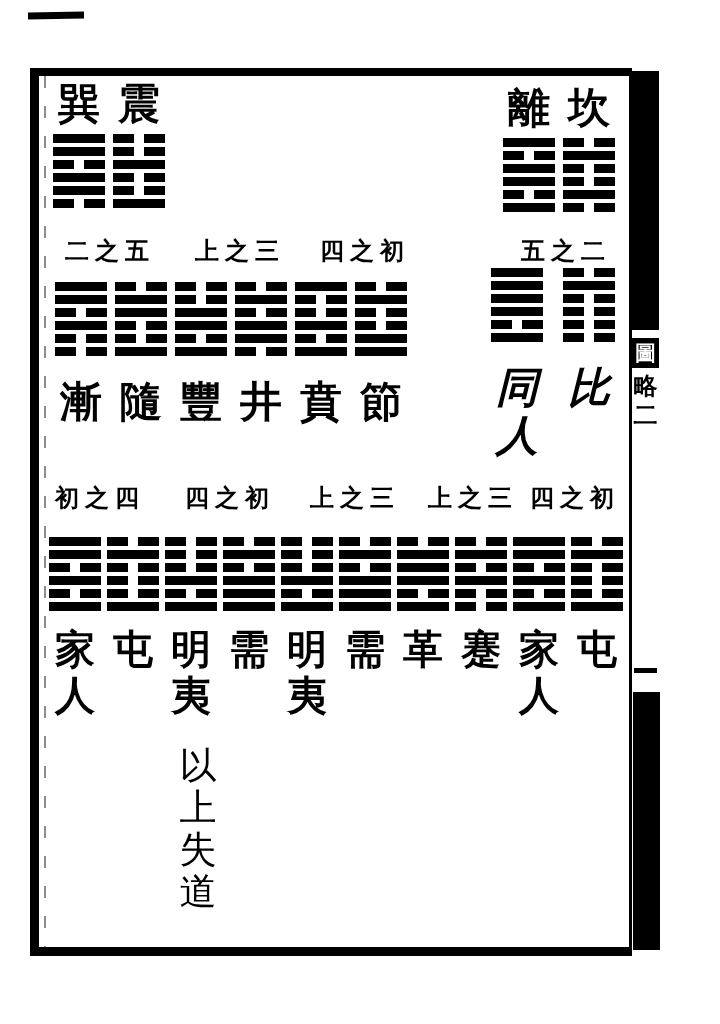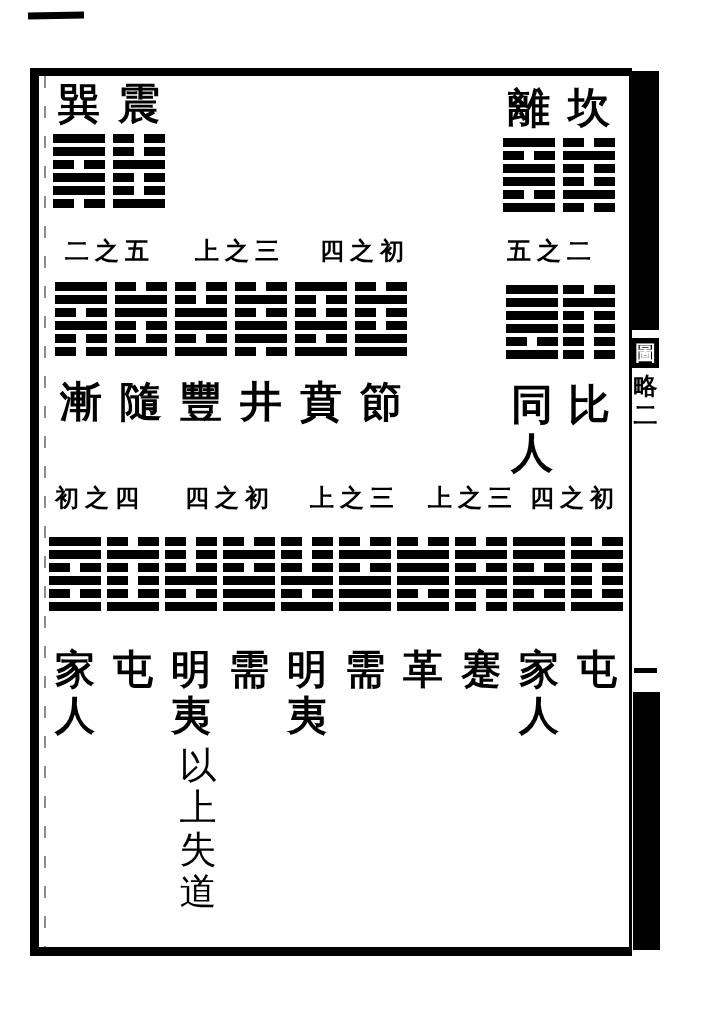--- a/index.html
+++ b/index.html
@@ -32,34 +32,34 @@
   .hexline{height:9px;margin-bottom:4px;background:#000;}
   .hexline.yin{
     background:linear-gradient(to right,#000 0 40%,transparent 40% 60%,#000 60% 100%);
   }
   .hex-label{
     font-size:42px;font-weight:bold;line-height:48px;text-align:center;
     width:52px;word-break:break-all;
   }
   .label-above{margin-bottom:6px;}
   .label-below{margin-top:18px;}
-  .bottom .hex-label{font-size:40px;line-height:46px;margin-top:32px;}
+  .bottom .hex-label{font-size:40px;line-height:46px;margin-top:12px;}
   
   .g-top-left{left:14px;top:4px;gap:8px;}
   .g-top-right{right:14px;top:8px;gap:8px;}
   .g-mid-left{left:16px;top:206px;gap:8px;}
-  .g-mid-right{right:14px;top:209px;gap:5px;}
+  .g-mid-right{right:14px;top:192px;gap:20px;font-style:italic;}
   .g-bottom{left:10px;top:461px;gap:6px;}
   
   .move-label{
     position:absolute;font-size:24px;font-weight:bold;letter-spacing:6px;
     white-space:nowrap;
   }
   .m1{top:159px;}
-  .m1-0{left:26px;text-align:right;} .m1-1{left:156px;} .m1-2{left:281px;} .m1-3{right:32px;}
+  .m1-0{left:26px;text-align:right;} .m1-1{left:156px;} .m1-2{left:281px;} .m1-3{right:18px;}
   .m2{top:406px;}
   .m2-0{left:16px;font-family:Liberation Serif, serif;} .m2-1{left:146px;} .m2-2{left:271px;} .m2-3{left:389px;} .m2-4{left:491px;}
   
   .vnote{
     position:absolute;width:46px;font-size:37px;font-weight:normal;line-height:42px;
     text-align:center;word-break:break-all;
   }
   .vnote-left{left:136px;top:669px;}
   .vnote-right{left:366px;top:669px;}
   

